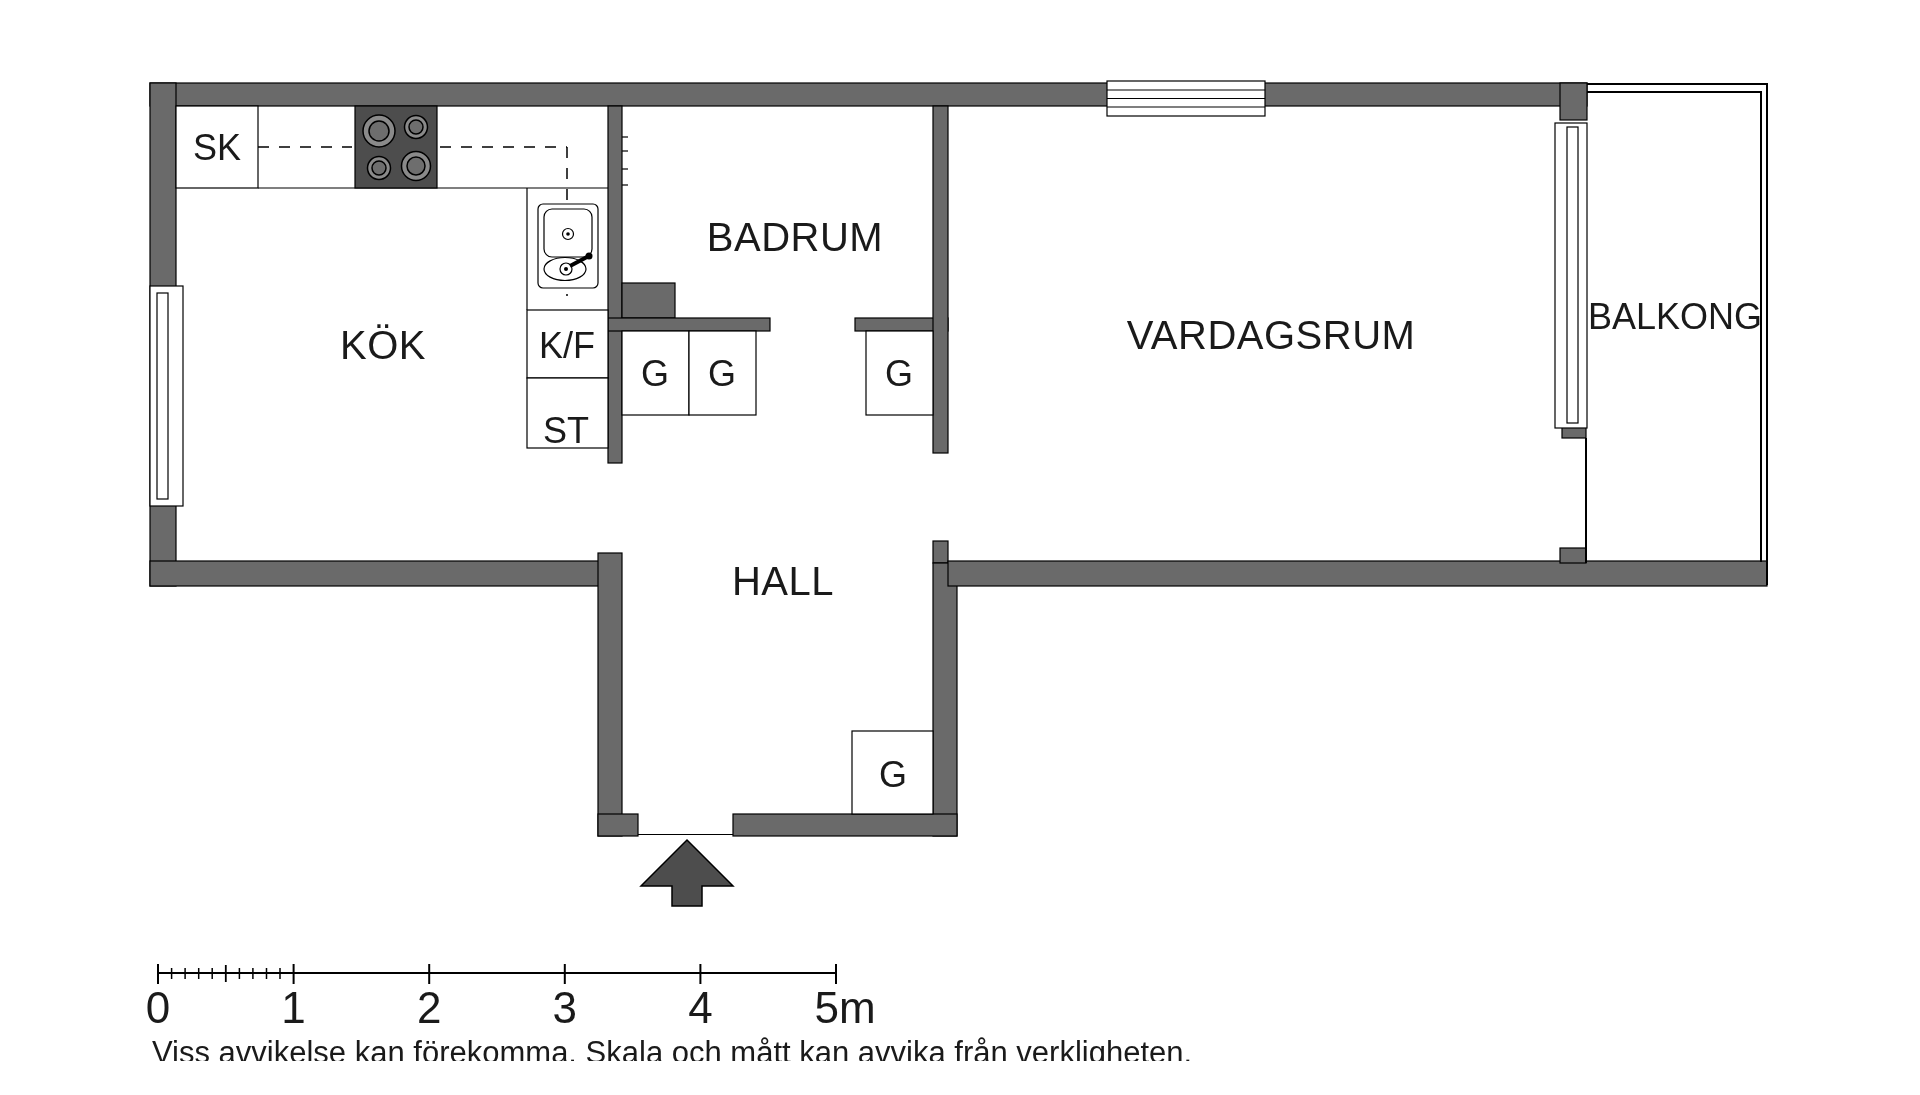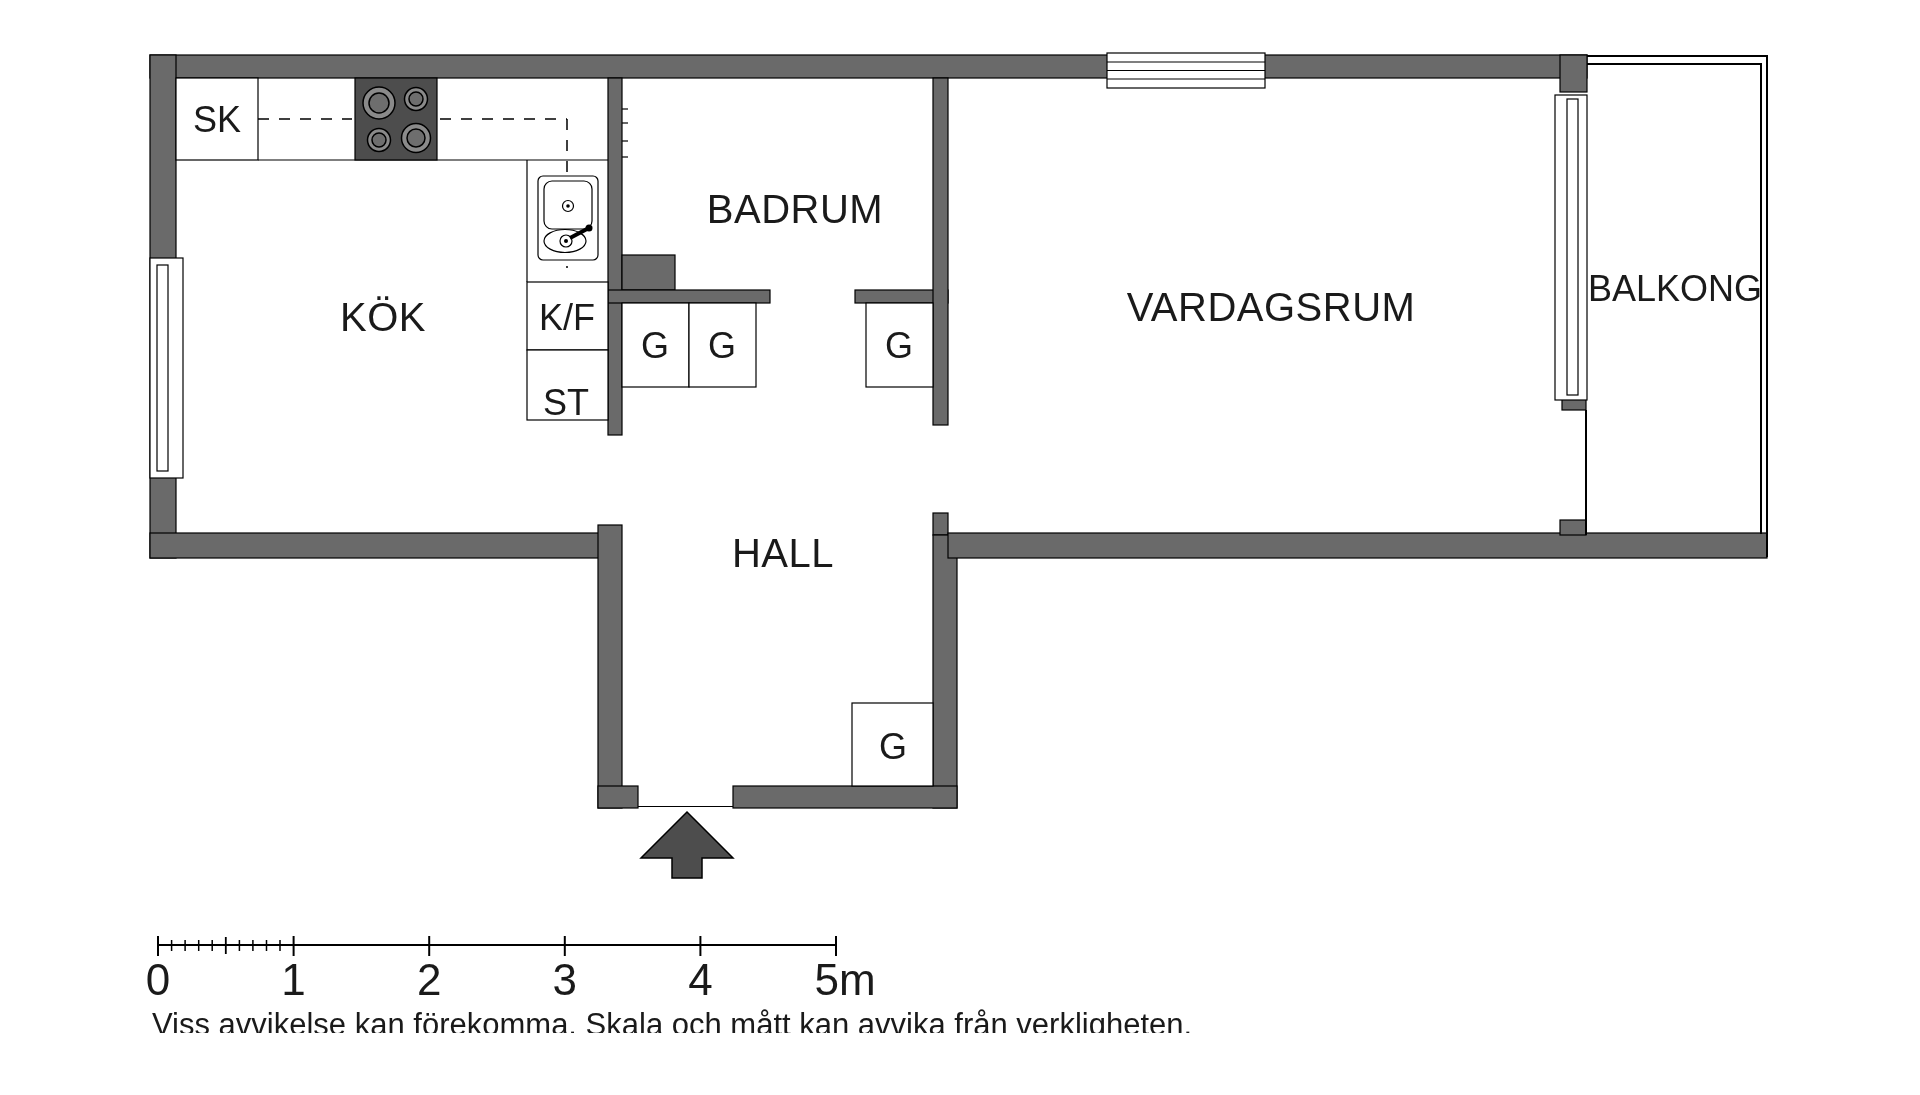--- a/index.html
+++ b/index.html
@@ -1,17 +1,17 @@
 <!DOCTYPE html>
 <html style="--color-wall: #6a6a6a; --color-stove: #4d4d4d; --color-arrow: #4d4d4d; --color-outline: #000000; --color-text: #1a1a1a; --color-background: #ffffff;"><head>
 <meta charset="utf-8">
 <style>
   html, body { margin:0; padding:0; background:#fff; }
   .page { position:relative; width:1920px; height:1033px; background:var(--color-background,#fff);
-          font-family:"Liberation Sans", sans-serif; }
+          font-family:"Liberation Sans", sans-serif;margin-top:28px; }
   svg { display:block; }
   .wall  { fill:var(--color-wall,#6a6a6a); stroke:var(--color-outline,#000); stroke-width:1.2; }
   .stove { fill:var(--color-stove,#4d4d4d); stroke:var(--color-outline,#000); stroke-width:1.2; }
   .arrow { fill:var(--color-arrow,#4d4d4d); stroke:var(--color-outline,#000); stroke-width:1.5; }
   .white { fill:#ffffff; stroke:var(--color-outline,#000); stroke-width:1.2; }
   .thin  { fill:none; stroke:var(--color-outline,#000); stroke-width:1.2; }
   .thin2 { fill:none; stroke:var(--color-outline,#000); stroke-width:2; }
   .dash  { fill:none; stroke:var(--color-outline,#000); stroke-width:1.5; stroke-dasharray:11 10; }
   text { fill:var(--color-text,#1a1a1a); }
   .lbl-room  { font-size:40px; letter-spacing:0.5px; }

